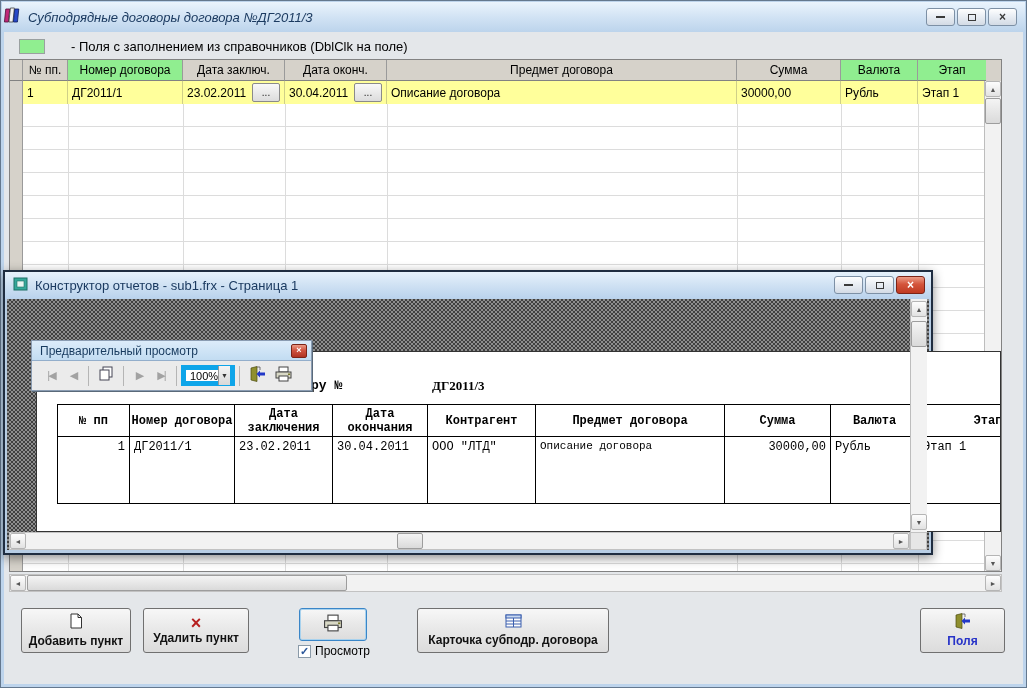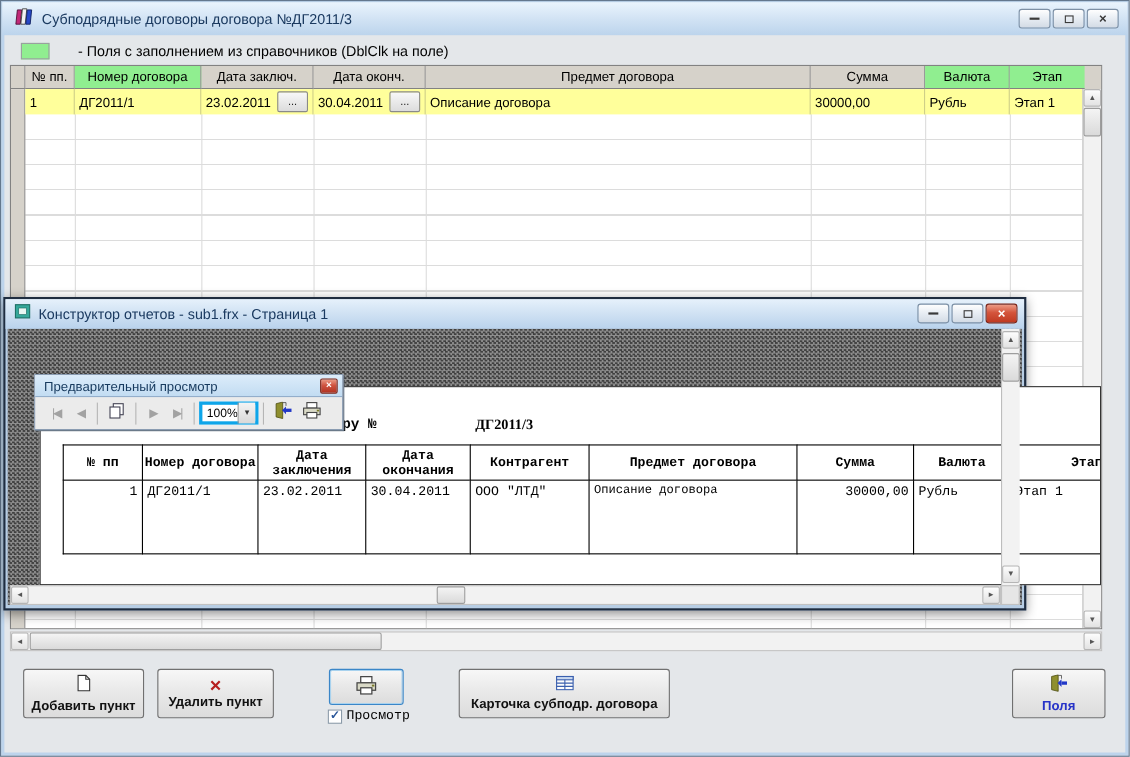--- a/index.html
+++ b/index.html
@@ -3,21 +3,21 @@
 <meta charset="utf-8">
 <style>
   html,body{margin:0;padding:0;}
   body{width:1027px;height:688px;position:relative;overflow:hidden;
        font-family:"Liberation Sans",sans-serif;background:#e4e7ea;}
   
   .win{position:absolute;inset:0;border:1px solid #64788e;background:#e4e7ea;
        box-shadow:inset 0 0 0 3px #bdd4ec;box-sizing:border-box;}
   .titlebar{position:absolute;left:1px;top:1px;right:1px;height:30px;
        background:linear-gradient(#eaf4fd,#d2e3f4 50%,#bcd4ec);
-       display:flex;align-items:center;padding-left:10px;box-sizing:border-box;}
+       display:flex;align-items:center;box-sizing:border-box;font-style:italic;}
   .titlebar .ttxt{font-size:13px;color:#1b3a60;margin-left:7px;}
   .winbtns{position:absolute;right:9px;top:7px;display:flex;gap:2px;}
   .wbtn{width:29px;height:18px;border:1px solid #7d90a5;border-radius:3px;box-sizing:border-box;
        background:linear-gradient(#fefefe,#e9eef4 45%,#d3dbe5);
        display:flex;align-items:center;justify-content:center;color:#3a3a3a;}
   .wbtn .mini{width:9px;height:3px;border-bottom:2px solid #3a3a3a;margin-top:-3px;}
   .wbtn .maxi{width:8px;height:7px;border:1px solid #3a3a3a;box-sizing:border-box;}
   .wbtn .clsx{font-size:12px;font-weight:bold;line-height:1;}
   .wbtn.red{background:linear-gradient(#ec9c87,#d4553c 45%,#bf3a22);border-color:#7c2417;color:#fff;}
   
@@ -82,37 +82,37 @@
       border:1px solid #8a9cb2;box-shadow:1px 1px 0 #5a6a7a;box-sizing:border-box;}
   .ptool-title{height:20px;background:linear-gradient(#dcecfa,#c2dcf2);border-bottom:1px solid #93aecb;
       display:flex;align-items:center;padding:0 4px 0 8px;box-sizing:border-box;justify-content:center;}
   .ptool-title .ttxt{font-size:12px;color:#173a5e;flex:1;}
   .xsm{width:16px;height:14px;border:1px solid #7c2417;border-radius:2px;box-sizing:border-box;
       background:linear-gradient(#ec9c87,#cf5340 45%,#b03322);color:#fff;font-size:9px;font-weight:bold;
       display:flex;align-items:center;justify-content:center;line-height:1;}
   .ptool-body{display:flex;align-items:center;height:29px;padding-left:8px;}
   .navg{font-size:11px;color:#a2a2a2;width:22px;text-align:center;letter-spacing:-2px;}
   .tsep{width:1px;height:20px;background:#b5b5b5;margin:0 4px;}
-  .zoombox{width:54px;height:21px;border:3px solid #0ea5e9;background:#fff;display:flex;
+  .zoombox{width:54px;height:21px;border:5px solid #0ea5e9;background:#fff;display:flex;
       align-items:center;box-sizing:border-box;margin:0 0;}
   .zoombox .zval{font-size:11px;padding-left:4px;flex:1;}
   .zoombox .zdrop{width:16px;height:19px;background:linear-gradient(#f4f4f4,#d8d8d8);
       border-left:1px solid #9a9a9a;display:flex;align-items:center;justify-content:center;
       font-size:7px;color:#333;box-sizing:border-box;}
   .tico{width:26px;text-align:center;}
   
   .btn{position:absolute;top:607px;height:45px;border:1px solid #707070;border-radius:3px;
       background:linear-gradient(#f7f7f7,#e9e9e9 45%,#dcdcdc);box-sizing:border-box;
       display:flex;flex-direction:column;align-items:center;justify-content:center;gap:2px;
       font-size:12px;font-weight:bold;color:#111;}
   .btn.print{height:33px;border:1px solid #3a86c8;box-shadow:0 0 0 1px #a8d2ee inset;}
   .chkrow{position:absolute;left:297px;top:643px;display:flex;align-items:center;gap:4px;}
   .chk{width:13px;height:13px;border:1px solid #8a9aa8;background:#fff;box-sizing:border-box;
       display:flex;align-items:center;justify-content:center;font-size:11px;font-weight:bold;color:#2b579a;line-height:1;}
-  .chklbl{font-size:12px;color:#000;font-family:Liberation Mono, monospace;}
+  .chklbl{font-size:12px;color:#000;}
   .xred{color:#b61f1f;font-size:18px;font-weight:bold;line-height:12px;}
   .bluetxt{color:#2733c8;}
 </style>
 </head>
 <body>
 
 <div class="win">
 
   <div class="titlebar">
     <span>

